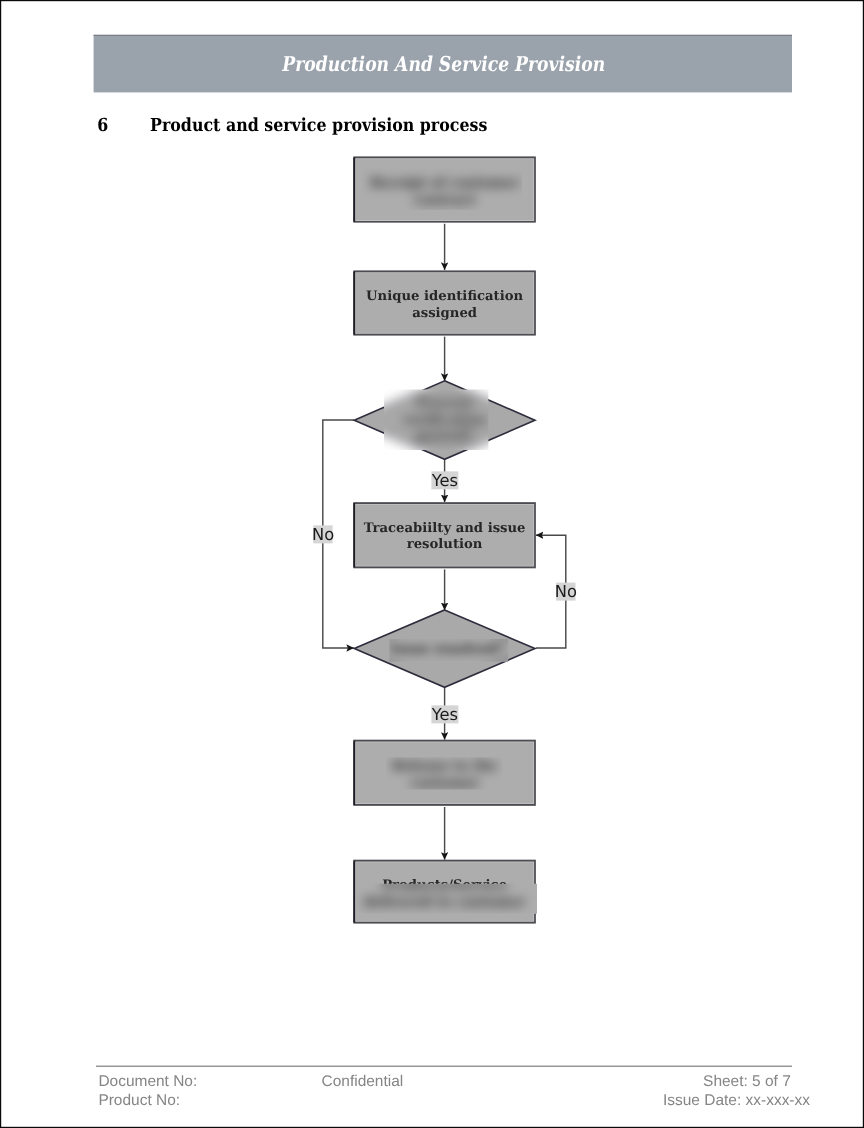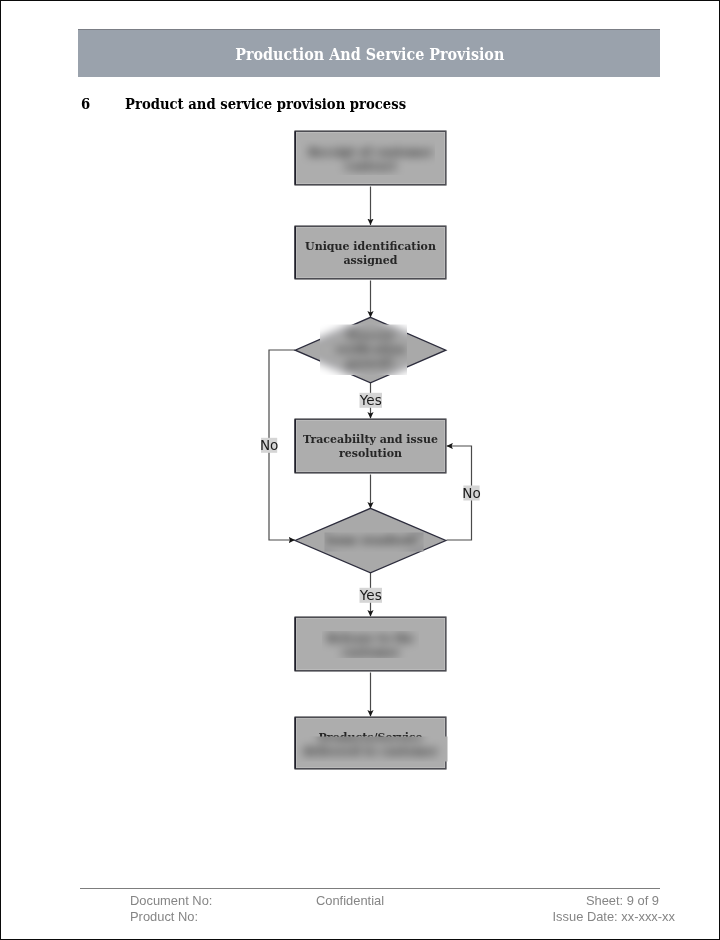--- a/index.html
+++ b/index.html
@@ -1,27 +1,27 @@
 <!DOCTYPE html>
 <html><head>
 <meta charset="utf-8">
 <style>
   html,body{margin:0;padding:0;}
   body{width:720px;height:940px;background:#ffffff;font-family:"Liberation Serif",serif;}
   #page{position:absolute;left:0;top:0;width:720px;height:940px;box-sizing:border-box;border:1.4px solid #0a0a0a;overflow:hidden;background:#fff;}
   #header-bar{position:absolute;left:77px;top:28px;width:582px;height:48px;background:#9aa2ac;border-top:1px solid #7b7e85;box-sizing:border-box;}
-  #header-bar{display:flex;align-items:center;justify-content:center;}
+  #header-bar{display:flex;align-items:center;justify-content:center;font-style:italic;}
   #header-title{color:#ffffff;font-weight:bold;font-size:17px;font-family:"DejaVu Serif",serif;display:inline-block;transform:scaleX(0.842);white-space:nowrap;line-height:1;position:relative;top:1px;left:1px;}
   #sec-num{position:absolute;left:80px;top:94px;font-weight:bold;font-size:15px;font-family:"DejaVu Serif",serif;transform:scaleX(0.88);transform-origin:left top;}
   #sec-title{position:absolute;left:124px;top:94px;font-weight:bold;font-size:15px;font-family:"DejaVu Serif",serif;transform:scaleX(0.88);transform-origin:left top;white-space:nowrap;}
   svg#flow{position:absolute;left:0;top:0;width:718px;height:938px;}
   .nodetext{font-family:"DejaVu Serif",serif;font-size:11px;font-weight:bold;fill:#262626;text-anchor:middle;}
   .fl-label{font-family:"DejaVu Sans",sans-serif;font-size:13.6px;fill:#1b1b1b;}
   #footer-rule{position:absolute;left:79px;top:887px;width:580px;height:1.4px;background:#7d7d7d;}
-  .ft{position:absolute;font-family:"Liberation Sans",sans-serif;font-size:12.9px;color:#858585;white-space:nowrap;margin-left:48px;}
+  .ft{position:absolute;font-family:"Liberation Sans",sans-serif;font-size:12.9px;color:#858585;white-space:nowrap;}
 </style>
 </head>
 <body>
 
 <div id="page">
   <div id="header-bar">
     <span id="header-title">Production And Service Provision</span>
   </div>
   <div id="sec-num">6</div>
   <div id="sec-title">Product and service provision process</div>
@@ -245,15 +245,15 @@
     <g>
         <rect x="358.5" y="586.8" width="22.5" height="15" fill="#d5d5d5"></rect>
         <text class="fl-label" x="369.8" y="598.8" text-anchor="middle">Yes</text>
       </g>
   </svg>
 
   <div id="footer-rule"></div>
   <div class="ft" style="left:81px;top:892px;">Document No:</div>
   <div class="ft" style="left:81px;top:908px;">Product No:</div>
   <div class="ft" style="left:0;top:892px;width:602px;text-align:center;">Confidential</div>
-  <div class="ft" style="right:60px;top:892px;">Sheet: 9 of 9</div>
+  <div class="ft" style="right:60px;top:892px;">Sheet: 5 of 7</div>
   <div class="ft" style="right:44px;top:908px;">Issue Date: xx-xxx-xx</div>
 </div>
 
 </body></html>

